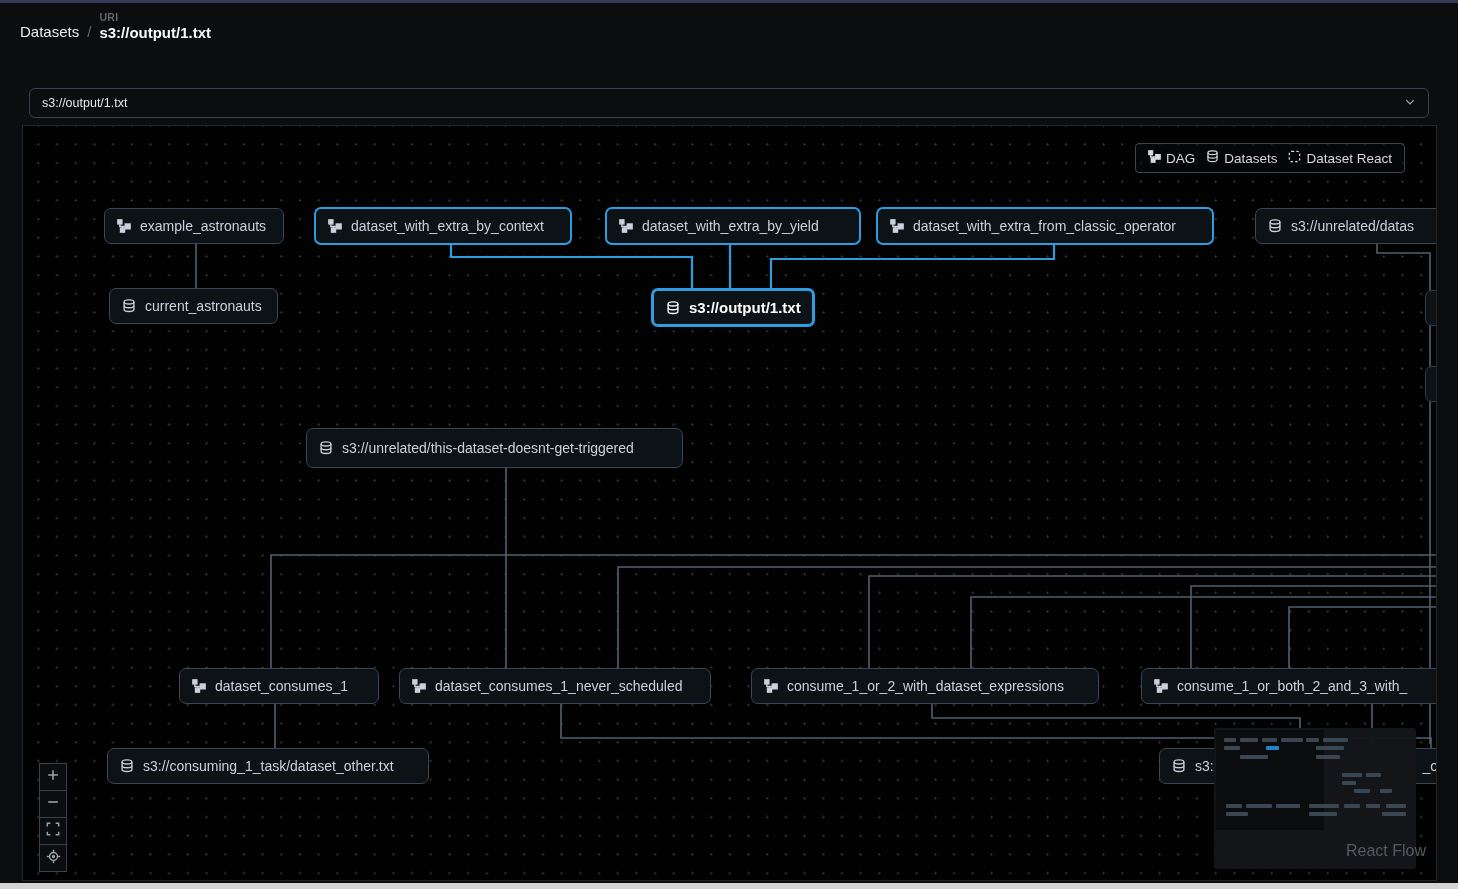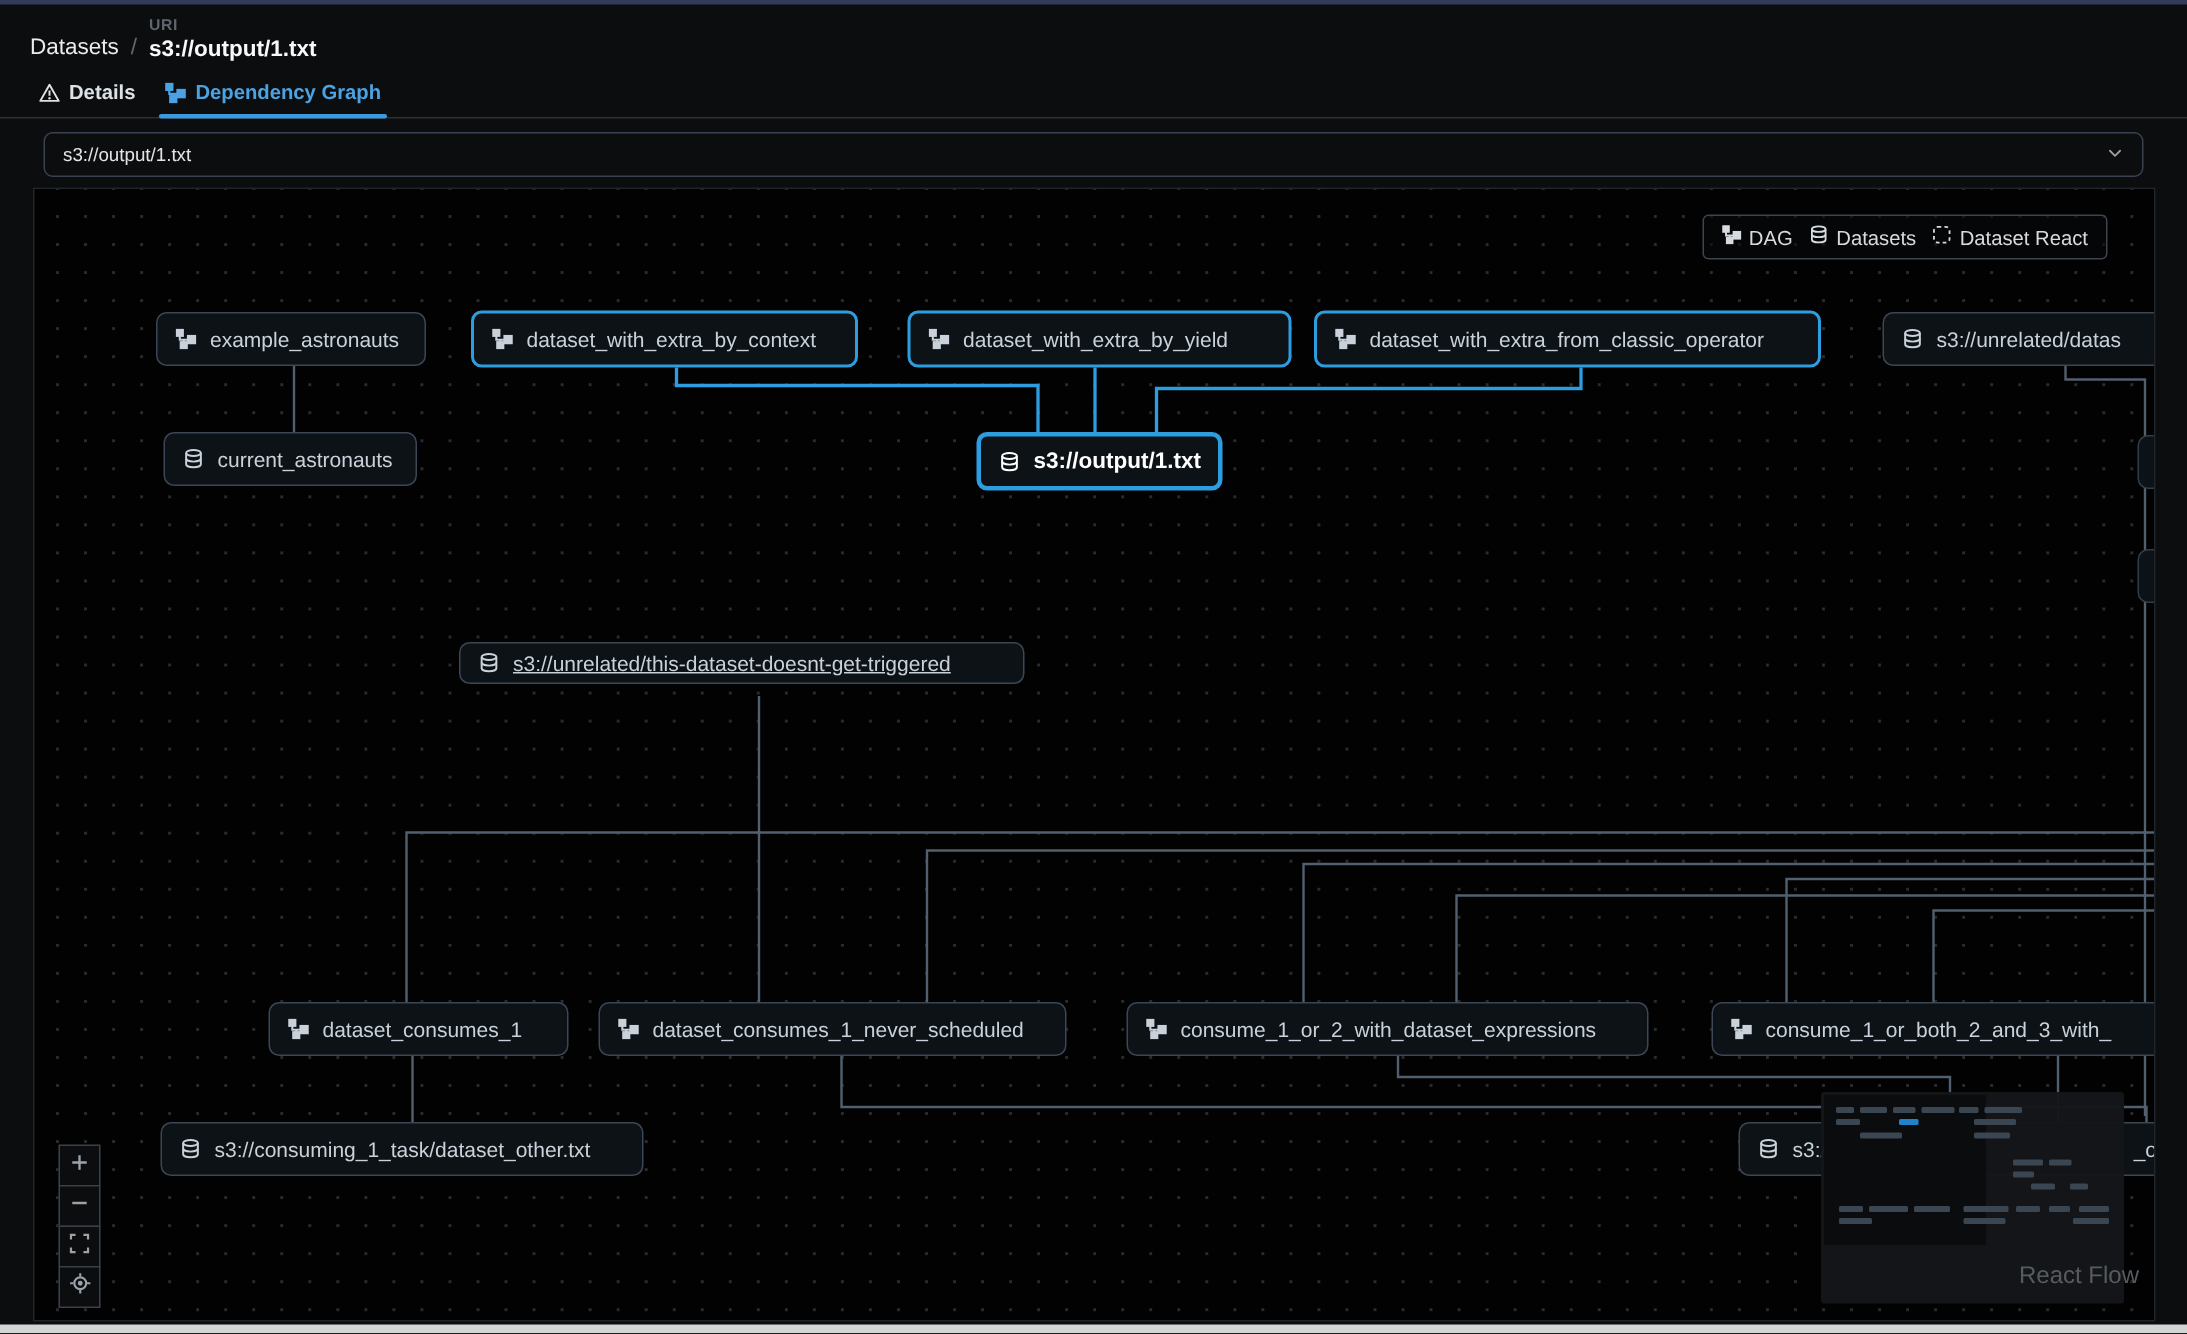--- a/index.html
+++ b/index.html
@@ -79,43 +79,20 @@
 
   <div class="header">
     <div class="crumbs">
       <span class="crumb-root">Datasets</span>
       <span class="crumb-sep">/</span>
       <span class="title-block">
         <span class="uri-label">URI</span>
         <span class="page-title">s3://output/1.txt</span>
       </span>
     </div>
-    <nav class="tabs">
-      <div class="tab">
-        <span class="ticon">
-          <svg width="14" height="14" viewBox="0 0 16 16">
-              <path d="M8 1.8 15 14H1z" fill="none" stroke="#dde2e6" stroke-width="1.5" stroke-linejoin="round"></path>
-              <path d="M8 6v4" stroke="#dde2e6" stroke-width="1.5"></path>
-              <circle cx="8" cy="12" r="0.9" fill="#dde2e6"></circle>
-            </svg>
-        </span>
-        <span>Details</span>
-      </div>
-      <div class="tab active">
-        <span class="ticon">
-          <svg width="14" height="14" viewBox="0 0 16 16" fill="none" stroke="#4ba3e3" stroke-width="1.7">
-              <rect x="1" y="1" width="4.6" height="4.6" fill="#4ba3e3"></rect>
-              <rect x="9.5" y="5.7" width="5.5" height="5.5" fill="#4ba3e3"></rect>
-              <rect x="4" y="10.4" width="4.6" height="4.6" fill="#4ba3e3"></rect>
-              <path d="M3.3 5.6v3h6.2M6.3 8.6v1.8"></path>
-            </svg>
-        </span>
-        <span>Dependency Graph</span>
-      </div>
-    </nav>
   </div>
 
   <div class="select">
     <span>s3://output/1.txt</span>
     <span>
       <svg width="12" height="12" viewBox="0 0 16 16">
           <path d="M3.5 6l4.5 4.5L12.5 6" fill="none" stroke="#9aa3ab" stroke-width="1.6" stroke-linecap="round"></path>
         </svg>
     </span>
   </div>
@@ -207,21 +184,21 @@
         <div class="node dataset selected" style="left: 628px; top: 162px; width: 164px; height: 39px;">
           <span class="nicon">
             <svg width="14" height="14" viewBox="0 0 16 16" fill="none" stroke="currentColor" stroke-width="1.5">
               <ellipse cx="8" cy="3.4" rx="5.6" ry="2.3"></ellipse>
               <path d="M2.4 3.4v4.3c0 1.3 2.5 2.3 5.6 2.3s5.6-1 5.6-2.3V3.4"></path>
               <path d="M2.4 7.7v4.3c0 1.3 2.5 2.3 5.6 2.3s5.6-1 5.6-2.3V7.7"></path>
             </svg>
           </span>
           <span class="nlabel">s3://output/1.txt</span>
         </div>
-        <div class="node dataset normal" style="left: 283px; top: 302px; width: 377px; height: 28px; text-decoration: underline;">
+        <div class="node dataset normal" style="left: 283px; top: 302px; width: 377px; height: 40px;">
           <span class="nicon">
             <svg width="14" height="14" viewBox="0 0 16 16" fill="none" stroke="currentColor" stroke-width="1.5">
               <ellipse cx="8" cy="3.4" rx="5.6" ry="2.3"></ellipse>
               <path d="M2.4 3.4v4.3c0 1.3 2.5 2.3 5.6 2.3s5.6-1 5.6-2.3V3.4"></path>
               <path d="M2.4 7.7v4.3c0 1.3 2.5 2.3 5.6 2.3s5.6-1 5.6-2.3V7.7"></path>
             </svg>
           </span>
           <span class="nlabel">s3://unrelated/this-dataset-doesnt-get-triggered</span>
         </div>
         <div class="node dag normal" style="left: 156px; top: 542px; width: 200px; height: 36px;">

